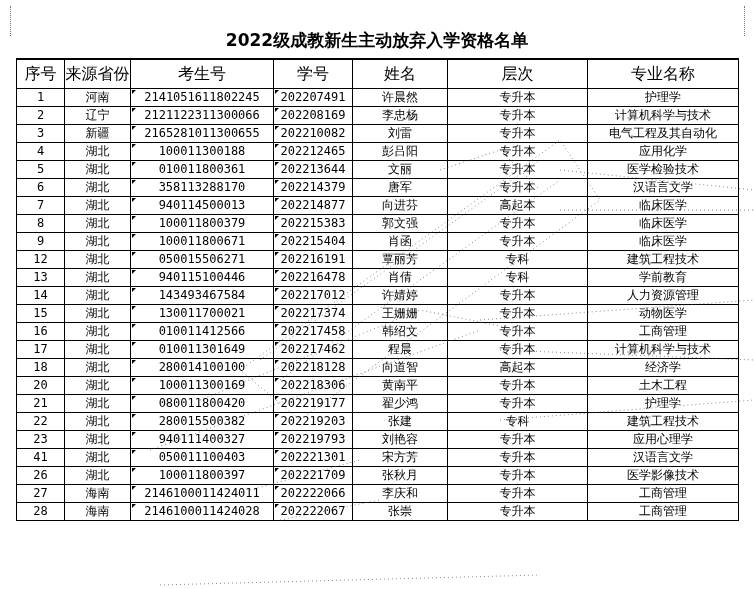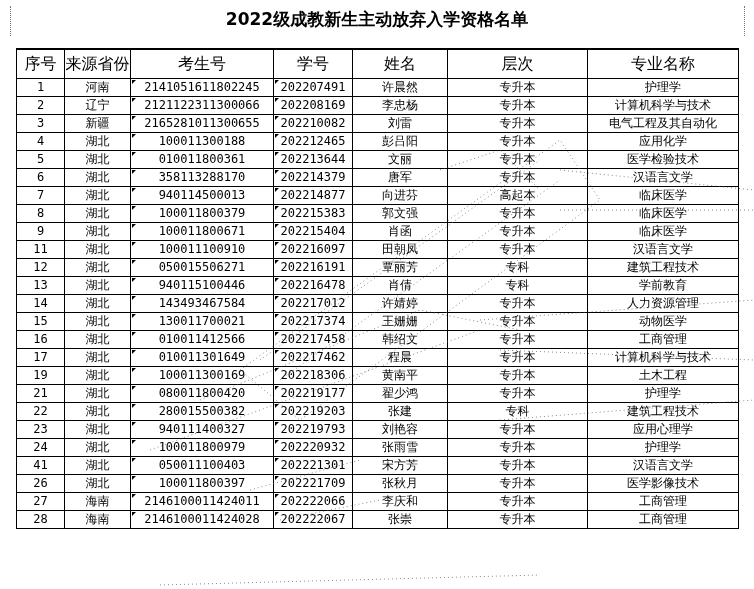--- a/index.html
+++ b/index.html
@@ -1,22 +1,22 @@
 <!DOCTYPE html>
 <html><head>
 <meta charset="utf-8">
 <style>
   html, body { margin:0; padding:0; background:#ffffff; }
   body { width:754px; height:589px; position:relative; overflow:hidden;
          font-family:"DejaVu Sans", "Liberation Sans", sans-serif; color:#000; }
   .page-guide { position:absolute; top:6px; width:0; height:30px; border-left:1px dotted #777; }
-  .title { position:absolute; left:16px; width:722px; top:6px; height:26px;
+  .title { position:absolute; left:16px; width:722px; top:27px; height:26px;
            text-align:center; font-size:17px; font-weight:bold; line-height:26px;
            font-family:"DejaVu Sans", sans-serif; letter-spacing:0px; }
-  table.roster { position:absolute; left:16px; top:48px; border-collapse:collapse;
+  table.roster { position:absolute; left:16px; top:58px; border-collapse:collapse;
                  table-layout:fixed; width:722px;border-radius:26px; }
   table.roster th, table.roster td { border:1px solid #000; padding:0; text-align:center;
                  white-space:nowrap; overflow:hidden; position:relative; }
   table.roster th { height:28px; font-size:16px; font-weight:normal; }
   table.roster td { height:17px; font-size:12px; line-height:17px; }
   table.roster td.num { font-family:"DejaVu Sans Mono", "Liberation Mono", monospace; font-size:12px; }
   table.roster td.txtnum::before { content:""; position:absolute; left:1px; top:1px;
                  border-top:4px solid #000; border-right:4px solid transparent; width:0; height:0; }
   table.roster tr:first-child th { border-top:2px solid #000; }
   .overlay { position:absolute; left:0; top:0; width:754px; height:589px; pointer-events:none; }
@@ -126,29 +126,20 @@
       <tr>
         <td class="num">9</td>
         <td>湖北</td>
         <td class="num txtnum">100011800671</td>
         <td class="num txtnum">202215404</td>
         <td>肖函</td>
         <td>专升本</td>
         <td>临床医学</td>
       </tr>
       <tr>
-        <td class="num">11</td>
-        <td>湖北</td>
-        <td class="num txtnum">100011100910</td>
-        <td class="num txtnum">202216097</td>
-        <td>田朝凤</td>
-        <td>专升本</td>
-        <td>汉语言文学</td>
-      </tr>
-      <tr>
         <td class="num">12</td>
         <td>湖北</td>
         <td class="num txtnum">050015506271</td>
         <td class="num txtnum">202216191</td>
         <td>覃丽芳</td>
         <td>专科</td>
         <td>建筑工程技术</td>
       </tr>
       <tr>
         <td class="num">13</td>
@@ -189,21 +180,30 @@
       <tr>
         <td class="num">17</td>
         <td>湖北</td>
         <td class="num txtnum">010011301649</td>
         <td class="num txtnum">202217462</td>
         <td>程晨</td>
         <td>专升本</td>
         <td>计算机科学与技术</td>
       </tr>
       <tr>
-        <td class="num">19</td>
+        <td class="num">18</td>
+        <td>湖北</td>
+        <td class="num txtnum">280014100100</td>
+        <td class="num txtnum">202218128</td>
+        <td>向道智</td>
+        <td>高起本</td>
+        <td>经济学</td>
+      </tr>
+      <tr>
+        <td class="num">20</td>
         <td>湖北</td>
         <td class="num txtnum">100011300169</td>
         <td class="num txtnum">202218306</td>
         <td>黄南平</td>
         <td>专升本</td>
         <td>土木工程</td>
       </tr>
       <tr>
         <td class="num">21</td>
         <td>湖北</td>
@@ -223,29 +223,20 @@
         <td>建筑工程技术</td>
       </tr>
       <tr>
         <td class="num">23</td>
         <td>湖北</td>
         <td class="num txtnum">940111400327</td>
         <td class="num txtnum">202219793</td>
         <td>刘艳容</td>
         <td>专升本</td>
         <td>应用心理学</td>
-      </tr>
-      <tr>
-        <td class="num">24</td>
-        <td>湖北</td>
-        <td class="num txtnum">100011800979</td>
-        <td class="num txtnum">202220932</td>
-        <td>张雨雪</td>
-        <td>专升本</td>
-        <td>护理学</td>
       </tr>
       <tr>
         <td class="num">41</td>
         <td>湖北</td>
         <td class="num txtnum">050011100403</td>
         <td class="num txtnum">202221301</td>
         <td>宋方芳</td>
         <td>专升本</td>
         <td>汉语言文学</td>
       </tr>

